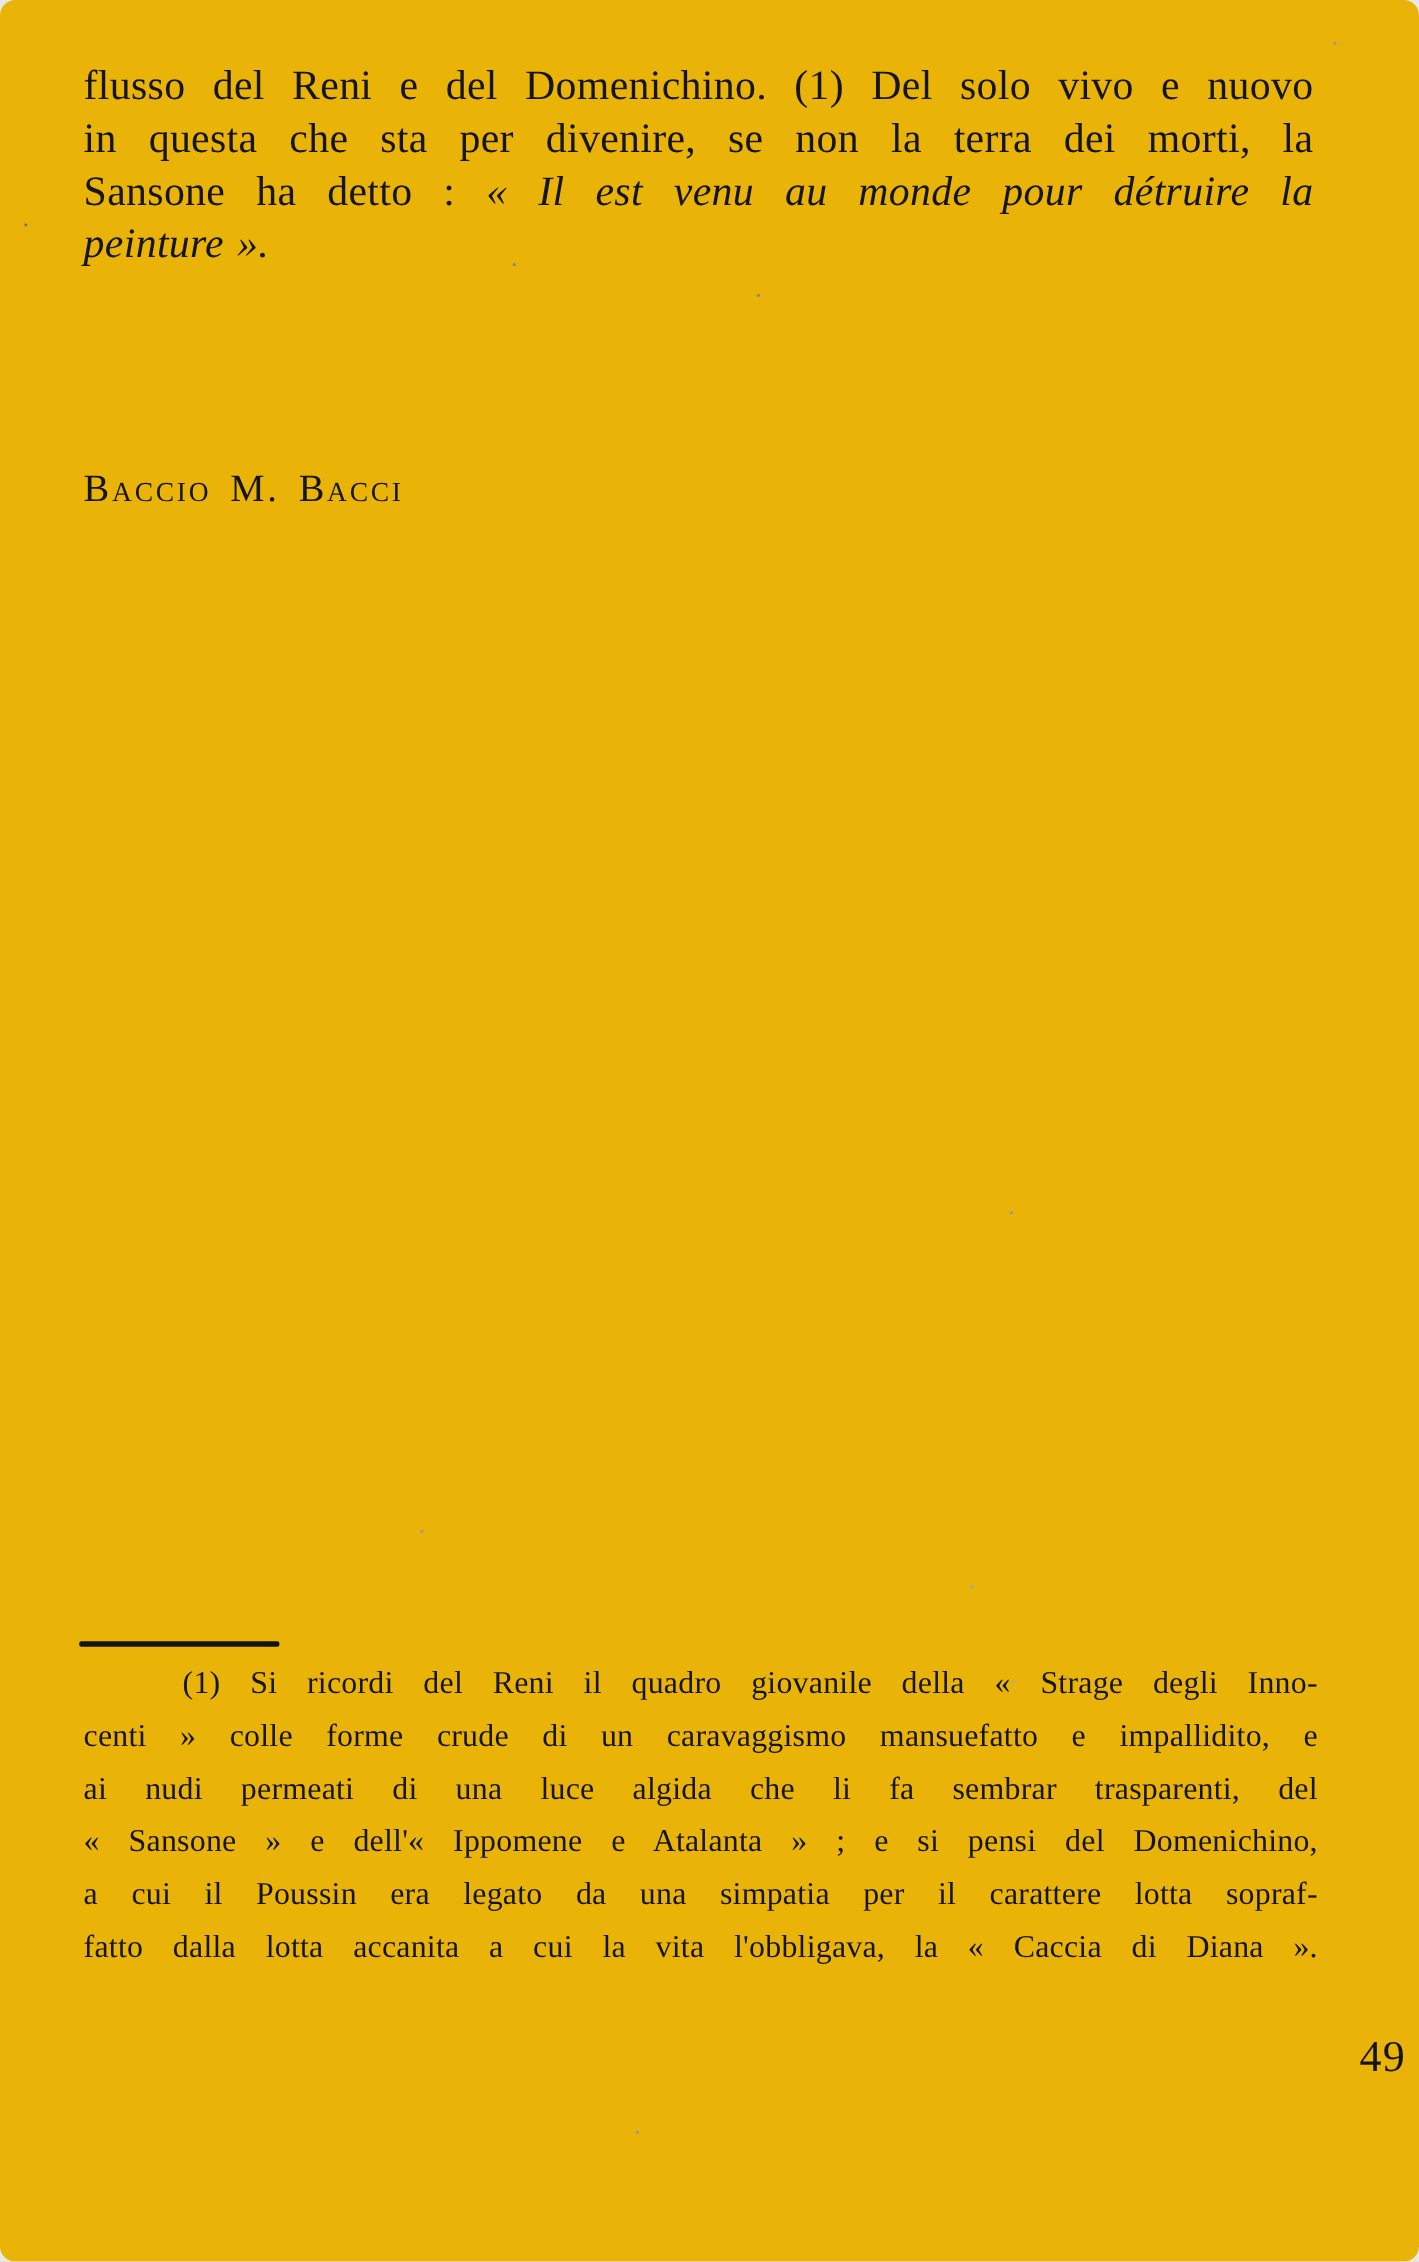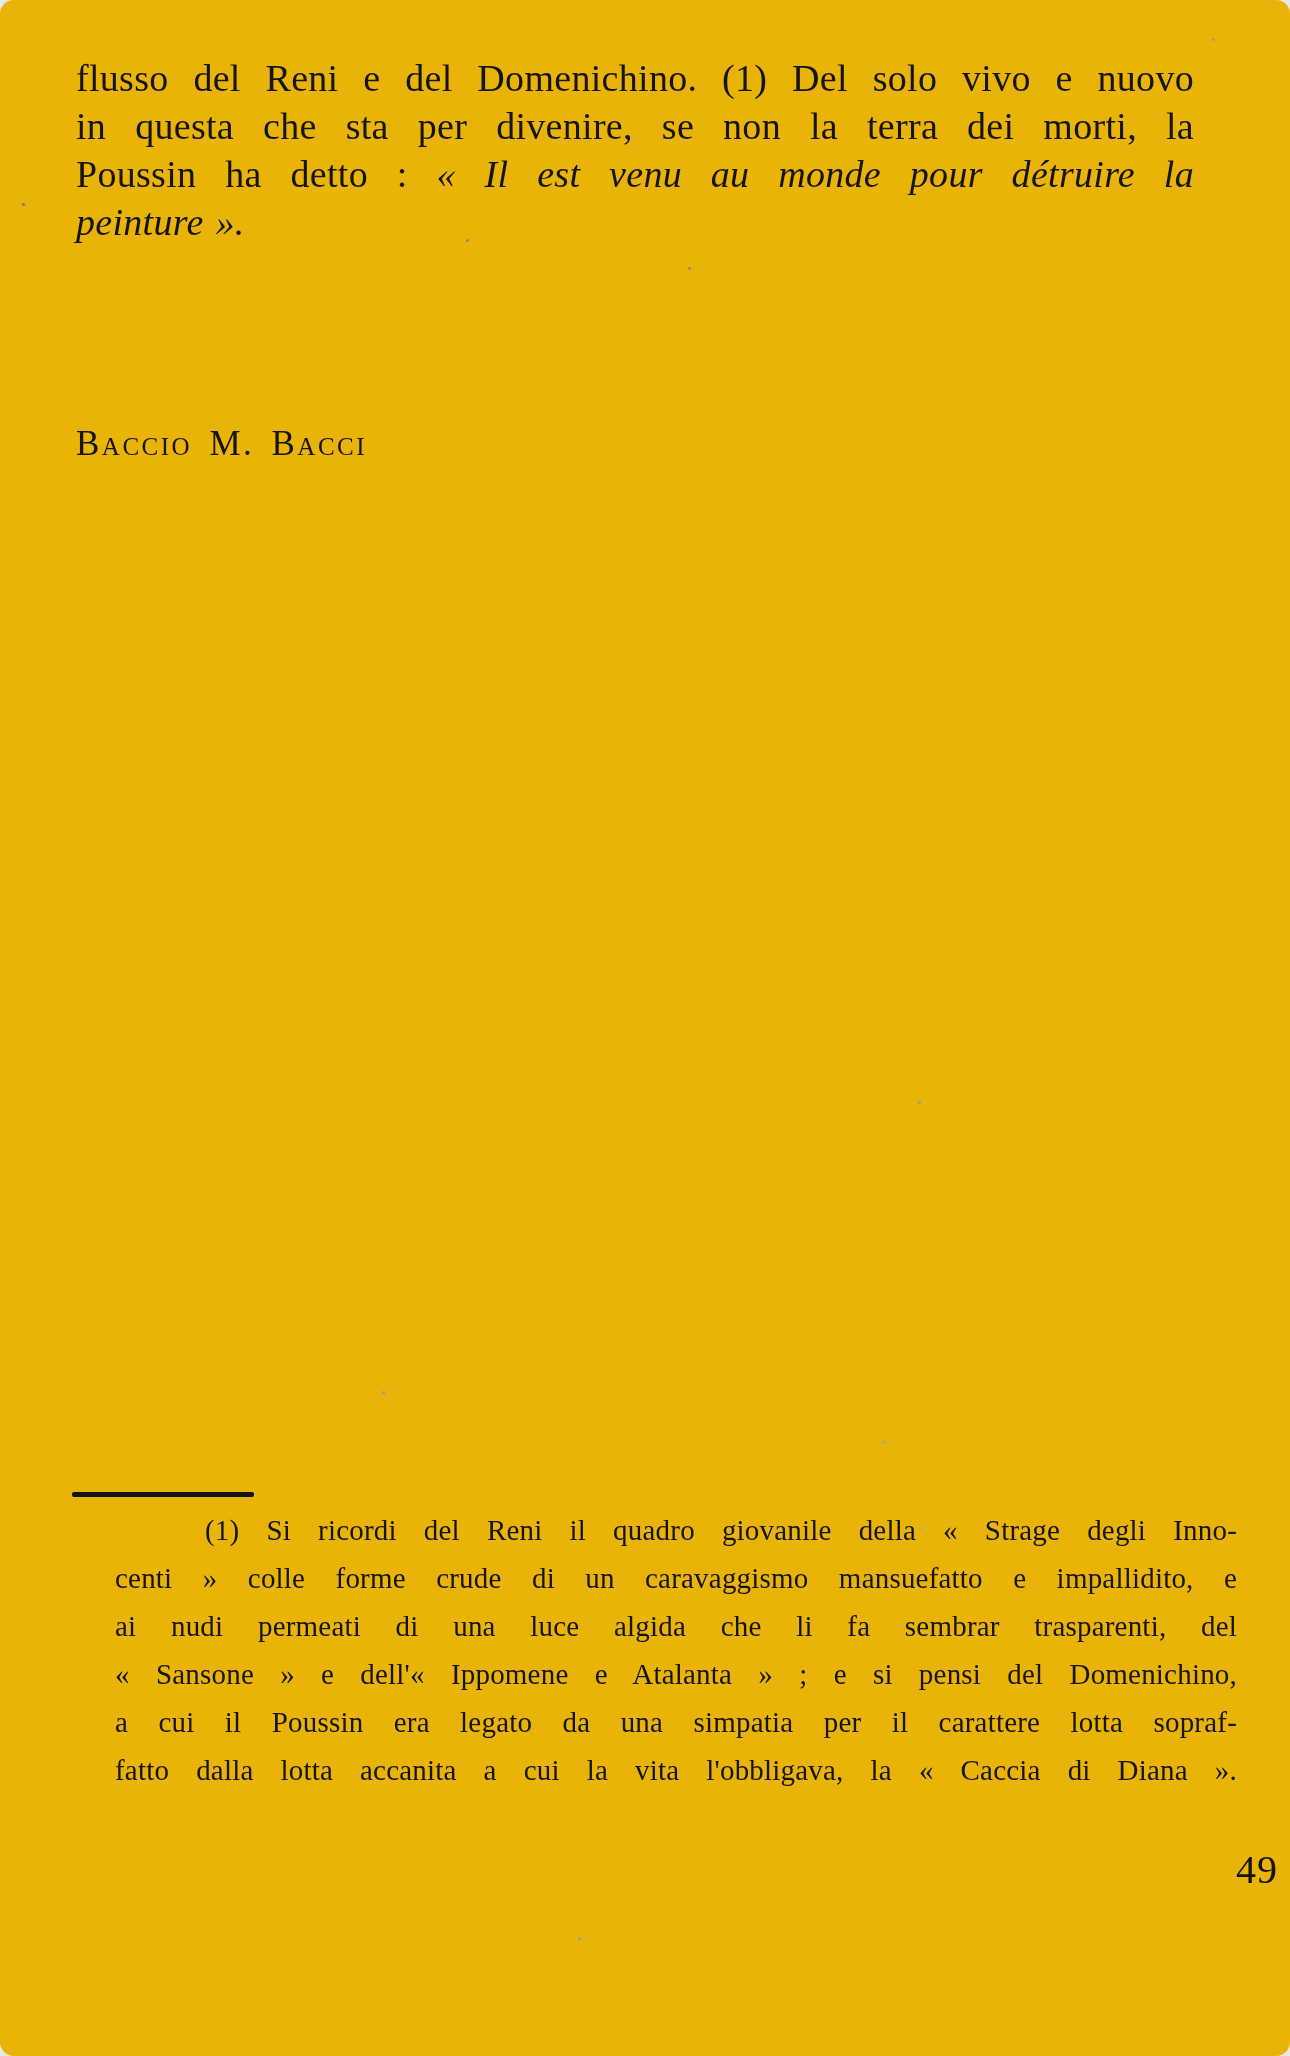--- a/index.html
+++ b/index.html
@@ -65,21 +65,20 @@
   .footnote {
     position: absolute;
     left: 76px;
     top: 1506px;
     width: 1122px;
     font-size: 29px;
     line-height: 48px;
     letter-spacing: 0.2px;
     word-spacing: 1.5px;
     font-weight: 500;
-    margin-left: 39px;
   }
   .fn-line {
     text-align: justify;
     text-align-last: justify;
   }
   .fn-line.indent {
     padding-left: 90px;
   }
   
   .page-number {
@@ -112,21 +111,21 @@
   }
 </style>
 </head>
 <body>
 
 <div class="page">
 
   <div class="body-text">
     <div class="line">flusso del Reni e del Domenichino. (1) Del solo vivo e nuovo</div>
     <div class="line">in questa che sta per divenire, se non la terra dei morti, la</div>
-    <div class="line"><span>Poussin ha detto : </span><span class="it">« Il est venu au monde pour détruire la</span></div>
+    <div class="line"><span>Sansone ha detto : </span><span class="it">« Il est venu au monde pour détruire la</span></div>
     <div class="line last it">peinture ».</div>
   </div>
 
   <div class="author">Baccio M. Bacci</div>
 
   <div class="fn-rule"></div>
 
   <div class="footnote">
     <div class="fn-line indent">(1) Si ricordi del Reni il quadro giovanile della « Strage degli Inno-</div>
     <div class="fn-line">centi » colle forme crude di un caravaggismo mansuefatto e impallidito, e</div>

